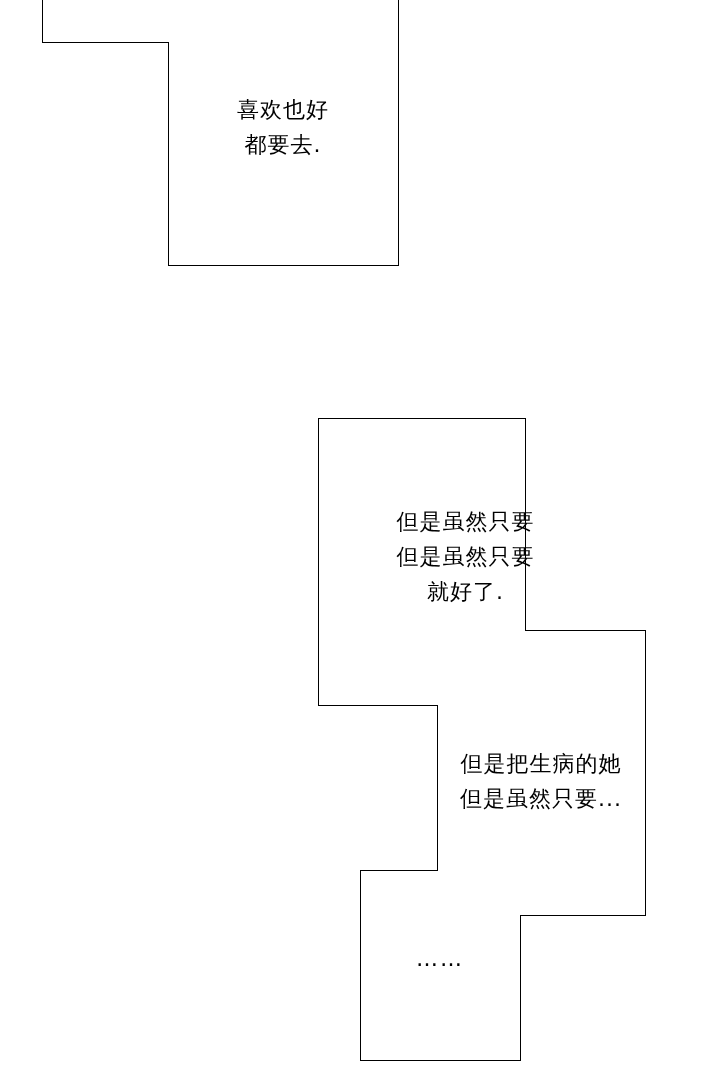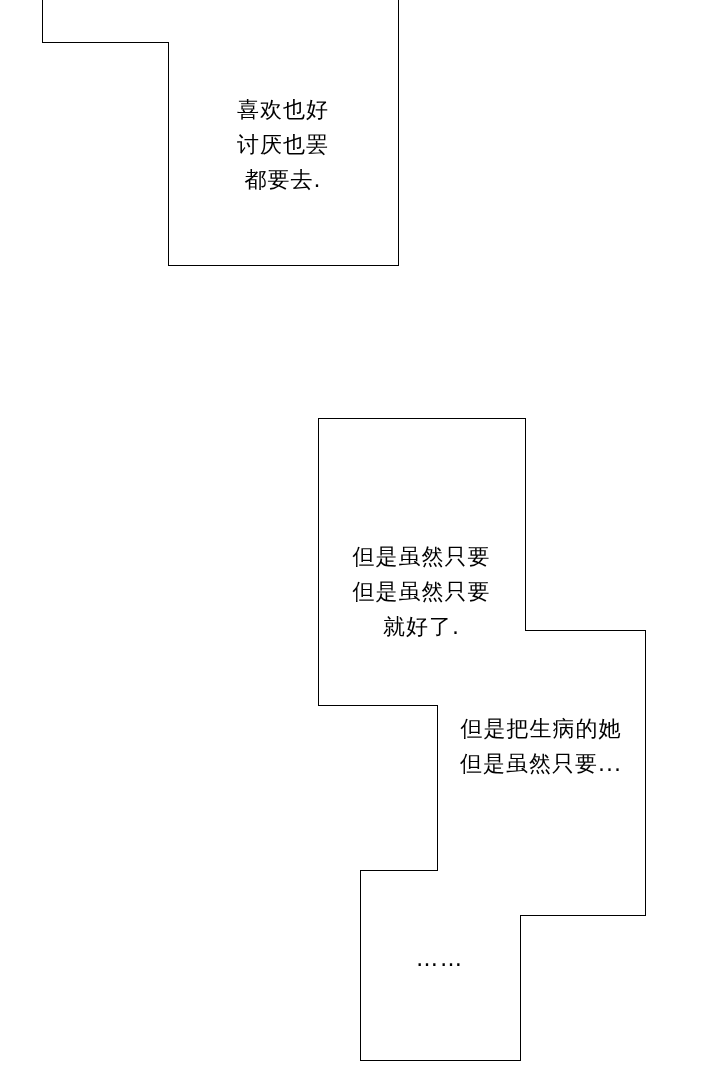--- a/index.html
+++ b/index.html
@@ -31,39 +31,38 @@
   .speech {
     position: absolute;
     color: #000000;
     font-size: 22px;
     line-height: 35px;
     text-align: center;
     letter-spacing: 1px;
     white-space: nowrap;
   }
   .speech-1 { left: 168px; top: 68px;  width: 230px; margin-top: 24px; }
-  .speech-2 { left: 318px; top: 539px; width: 207px; }
-  .speech-3 { left: 437px; top: 711px; width: 208px; }
+  .speech-2 { left: 318px; top: 504px; width: 207px; padding-left: 44px; }
+  .speech-3 { left: 437px; top: 746px; width: 208px; }
   .speech-4 { left: 360px; top: 941px; width: 160px; letter-spacing: 2px; }
 </style>
 </head>
 <body>
 
 <div class="page">
 
   <svg class="outlines" width="720" height="1077" viewBox="0 0 720 1077" xmlns="http://www.w3.org/2000/svg">
 
     <path d="M42,0 L42,42 L168,42 L168,265 L398,265 L398,0"></path>
 
     <polygon points="318,418 525,418 525,630 645,630 645,915 520,915 520,1060 360,1060 360,870 437,870 437,705 318,705"></polygon>
   </svg>
 
   <div class="speech speech-1">
     <div>喜欢也好</div>
-    <div>讨厌也罢</div>
     <div>都要去.</div>
   </div>
 
   <div class="speech speech-2">
     <div>但是虽然只要</div>
     <div>但是虽然只要</div>
     <div>就好了.</div>
   </div>
 
   <div class="speech speech-3">

